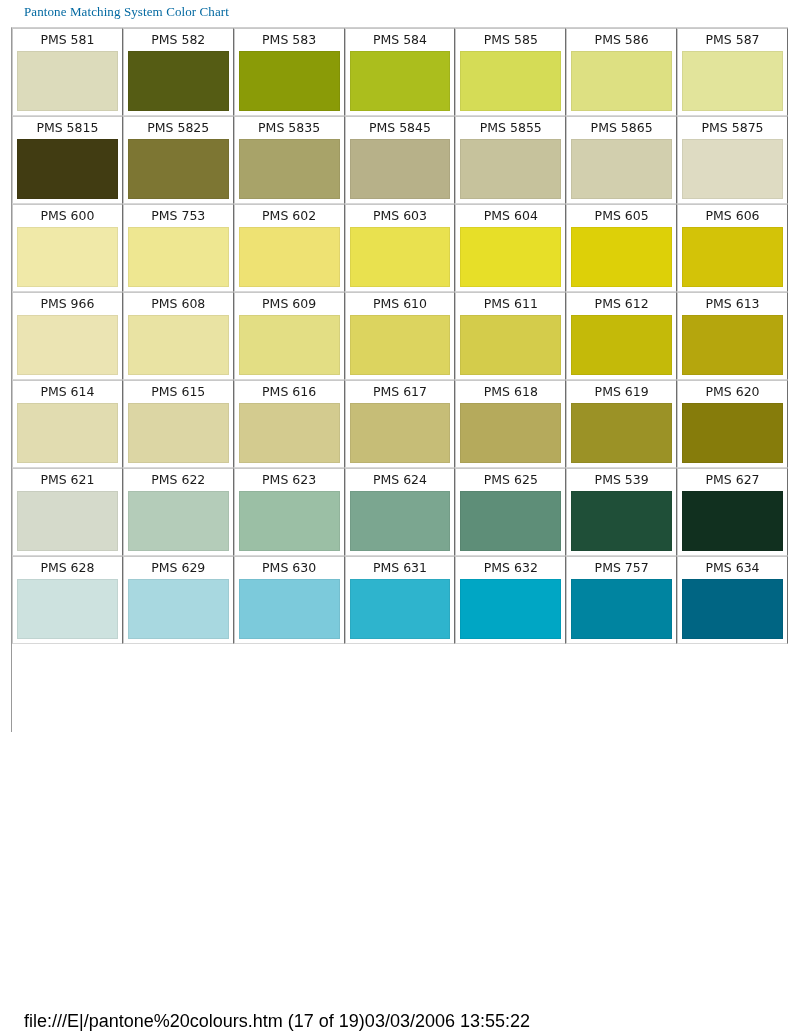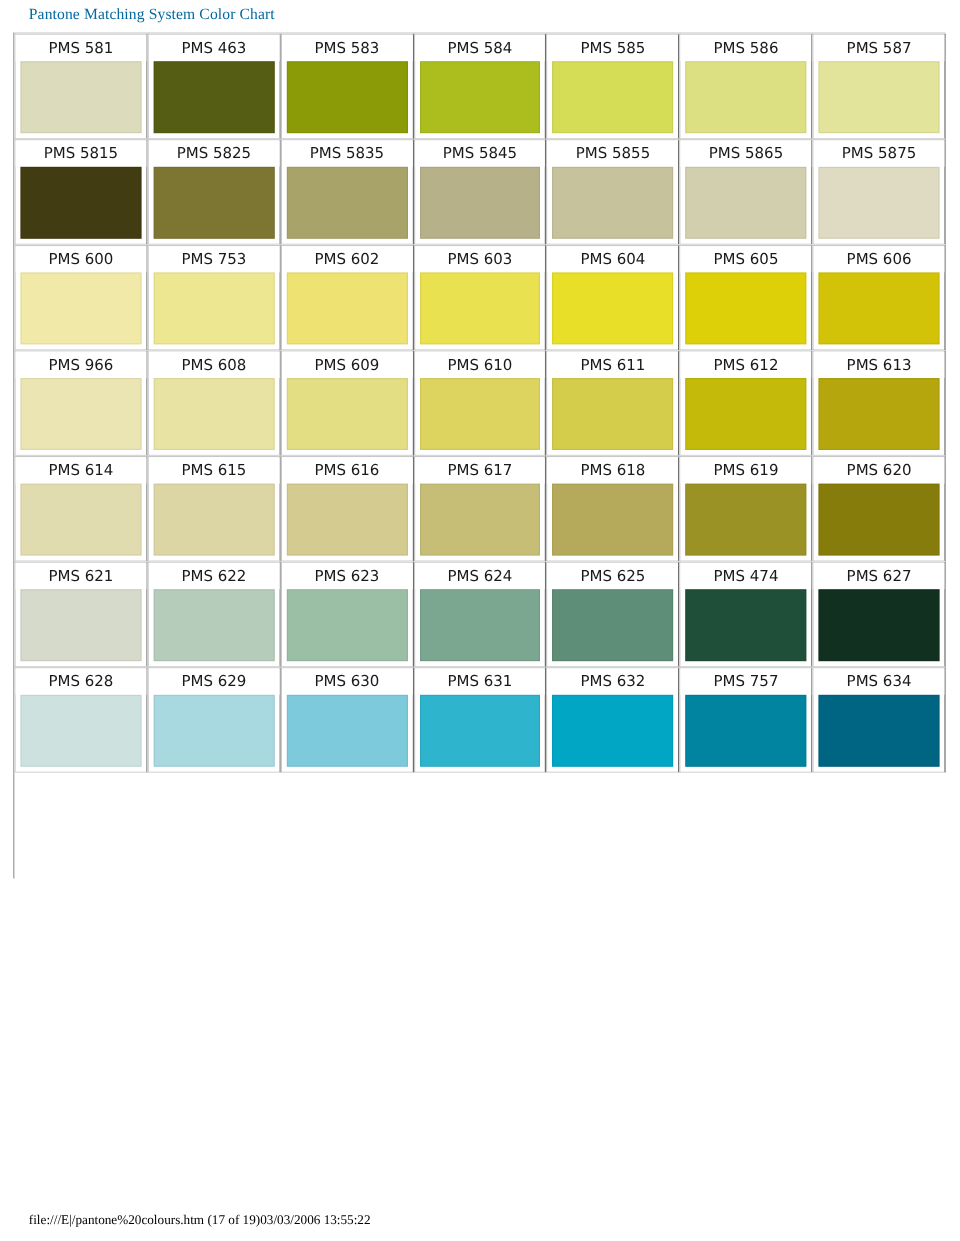--- a/index.html
+++ b/index.html
@@ -84,22 +84,22 @@
     border: 1px solid rgba(0,0,0,0.06);
     box-sizing: border-box;
   }
   .empty-cell {
     height: 88px;
   }
   .footer {
     position: absolute;
     left: 24px;
     top: 1011px;
-    font-family: Liberation Serif, serif;
-    font-size: 11px;
+    font-family: Liberation Sans, sans-serif;
+    font-size: 18px;
     color: #000000;
     white-space: nowrap;
   }
 </style>
 </head>
 <body>
 
 <div class="page">
 
   <div class="doc-title">Pantone Matching System Color Chart</div>
@@ -108,21 +108,21 @@
     <tbody>
         <tr>
           <td class="swatch-cell">
             <div class="swatch-box">
               <div class="swatch-label">PMS 581</div>
               <div class="swatch-color" style="background-color: rgb(220, 219, 187);"></div>
             </div>
           </td>
           <td class="swatch-cell">
             <div class="swatch-box">
-              <div class="swatch-label">PMS 463</div>
+              <div class="swatch-label">PMS 582</div>
               <div class="swatch-color" style="background-color: rgb(85, 92, 20);"></div>
             </div>
           </td>
           <td class="swatch-cell">
             <div class="swatch-box">
               <div class="swatch-label">PMS 583</div>
               <div class="swatch-color" style="background-color: rgb(138, 155, 7);"></div>
             </div>
           </td>
           <td class="swatch-cell">
@@ -352,21 +352,21 @@
             </div>
           </td>
           <td class="swatch-cell">
             <div class="swatch-box">
               <div class="swatch-label">PMS 625</div>
               <div class="swatch-color" style="background-color: rgb(94, 142, 120);"></div>
             </div>
           </td>
           <td class="swatch-cell">
             <div class="swatch-box">
-              <div class="swatch-label">PMS 474</div>
+              <div class="swatch-label">PMS 539</div>
               <div class="swatch-color" style="background-color: rgb(31, 79, 56);"></div>
             </div>
           </td>
           <td class="swatch-cell">
             <div class="swatch-box">
               <div class="swatch-label">PMS 627</div>
               <div class="swatch-color" style="background-color: rgb(17, 48, 31);"></div>
             </div>
           </td>
         </tr>

